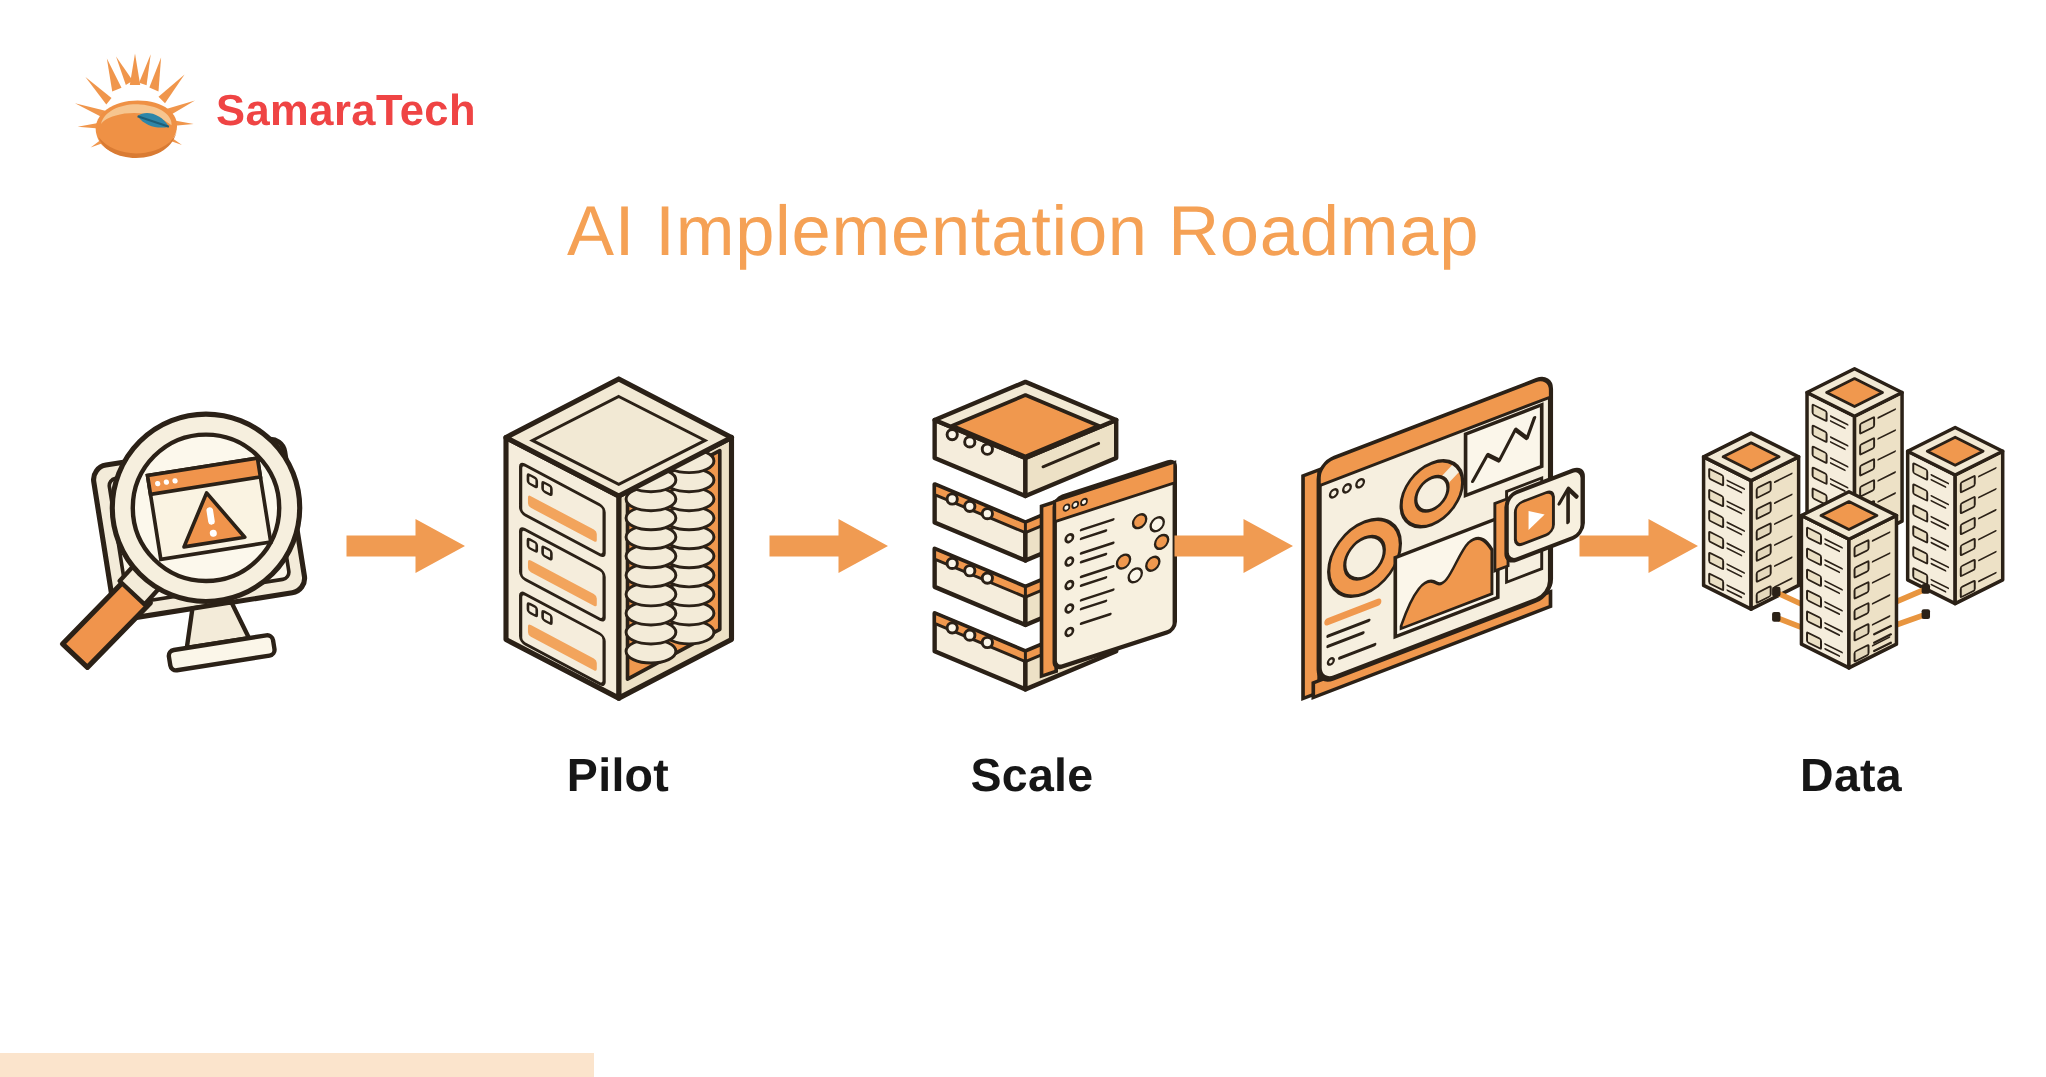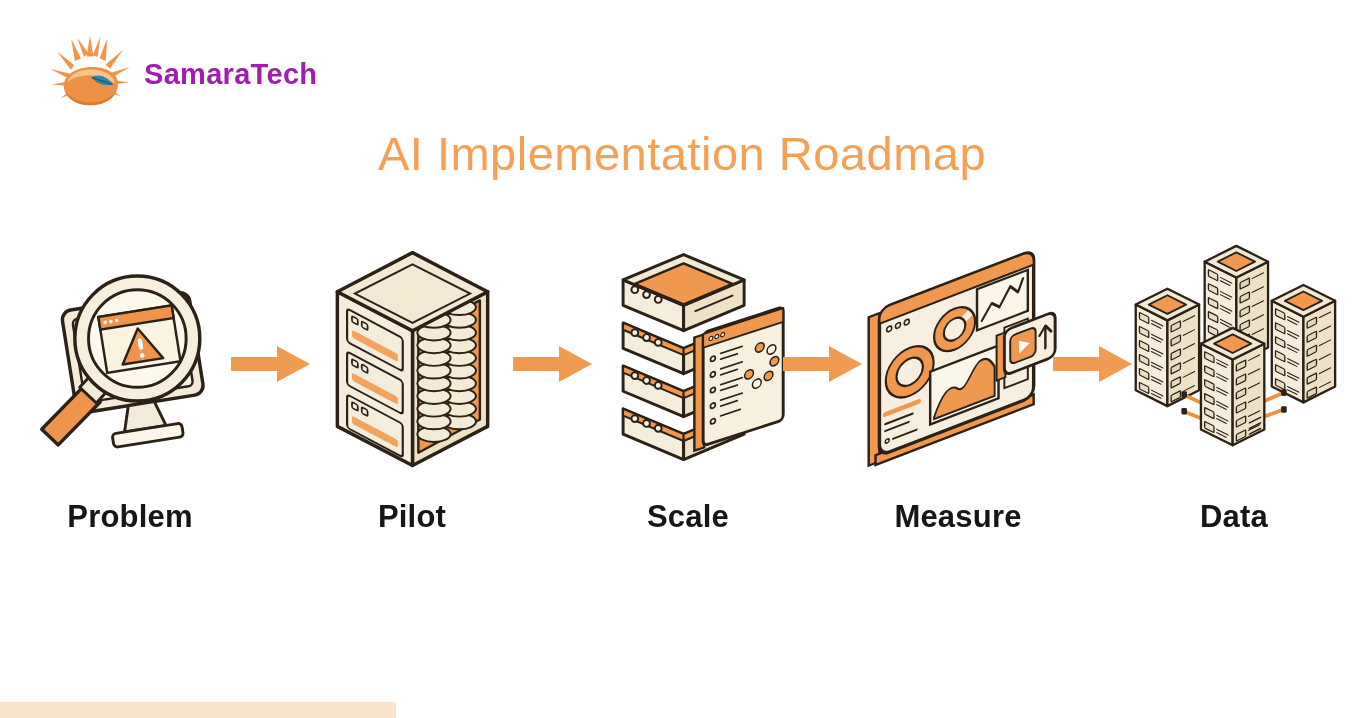--- a/index.html
+++ b/index.html
@@ -6,21 +6,21 @@
   html,body { width:1364px; height:718px; }
   body {
     position:relative;
     background:#ffffff;
     font-family:"Liberation Sans", sans-serif;
     overflow:hidden;
   }
   .header { display:flex; align-items:center; padding:34px 0 0 46px; }
   .logo-icon { width:88px; height:80px; }
   .brand {
-    font-size:29px; font-weight:700; color:#a21caf;
+    font-size:29px; font-weight:700; color:#ef4444;
     margin-left:10px; letter-spacing:.3px;
   }
   .page-title {
     text-align:center;
     font-size:47px; font-weight:400; letter-spacing:.5px;
     color:#F5A155;
     margin-top:12px;
   }
   .roadmap {
     display:flex; justify-content:center; align-items:flex-start;
@@ -95,21 +95,20 @@
         <rect x="76" y="70" width="76" height="58" fill="#FAF3E2" stroke="#2B2117" stroke-width="2.5"></rect>
         <rect x="76" y="70" width="76" height="13" fill="#F0944C" stroke="#2B2117" stroke-width="2.5"></rect>
         <circle cx="82" cy="76.5" r="1.8" fill="#FFFFFF"></circle>
         <circle cx="88" cy="76.5" r="1.8" fill="#FFFFFF"></circle>
         <circle cx="94" cy="76.5" r="1.8" fill="#FFFFFF"></circle>
         <path d="M114 88 L135 122 L93 122 Z" fill="#F0944C" stroke="#2B2117" stroke-width="2.5" stroke-linejoin="round"></path>
         <rect x="112" y="98" width="4.5" height="12" rx="2.2" fill="#FFFFFF"></rect>
         <circle cx="114.2" cy="116" r="2.4" fill="#FFFFFF"></circle>
       </g>
     </svg>
-    <div class="stage-label">Problem</div>
   </div>
 
   <div class="arrow-cell">
     <svg viewBox="0 0 80 38">
         <polygon points="0,12 46,12 46,1 79,19 46,37 46,26 0,26" fill="#F09B52"></polygon>
       </svg>
   </div>
 
   <div class="stage">
     <svg class="illus" viewBox="0 0 210 240">
@@ -301,21 +300,20 @@
 
       <g transform="translate(152,90) skewY(-21)">
         <rect x="-8" y="2" width="9" height="46" fill="#F0984E" stroke="#2B2117" stroke-width="2"></rect>
         <rect x="0" y="0" width="52" height="46" rx="7" fill="#F7F0DF" stroke="#2B2117" stroke-width="3"></rect>
         <rect x="6" y="8" width="26" height="29" rx="5" fill="#F0984E" stroke="#2B2117" stroke-width="2"></rect>
         <path d="M15,16 L26,22.5 L15,29 Z" fill="#FFFFFF"></path>
         <line x1="42" y1="34" x2="42" y2="13" stroke="#2B2117" stroke-width="2.5" stroke-linecap="round"></line>
         <polyline points="36,19 42,11 48,19" fill="none" stroke="#2B2117" stroke-width="2.5" stroke-linejoin="round" stroke-linecap="round"></polyline>
       </g>
     </svg>
-    <div class="stage-label">Measure</div>
   </div>
 
   <div class="arrow-cell">
     <svg viewBox="0 0 80 38">
         <polygon points="0,12 46,12 46,1 79,19 46,37 46,26 0,26" fill="#F09B52"></polygon>
       </svg>
   </div>
 
   <div class="stage">
     <svg class="illus" viewBox="0 0 220 245">

